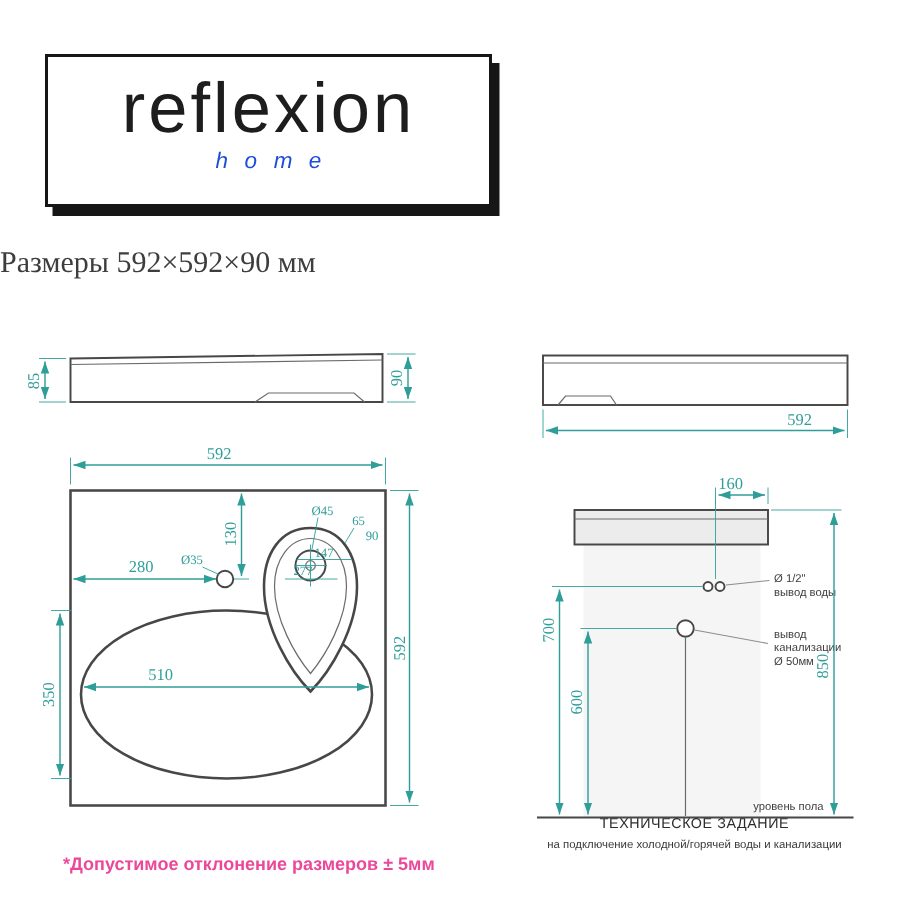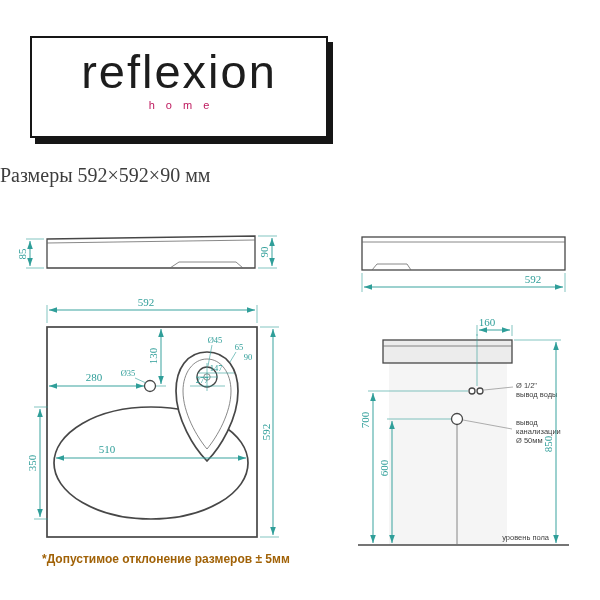--- a/index.html
+++ b/index.html
@@ -6,41 +6,41 @@
   html,body { width:600px; height:600px; background:#ffffff; }
   .page { position:relative; width:600px; height:600px; background:#fff; overflow:hidden;
           font-family:"Liberation Sans", sans-serif; }
 
   
   .logo-box { position:absolute; left:30px; top:36px; width:298px; height:102px;
               background:#fff; border:2.5px solid #161616; box-shadow:5px 6px 0 #161616;
               text-align:center; }
   .logo-name { margin-top:8px; font-size:47px; font-weight:200; letter-spacing:2px;
                color:#1d1d1d; line-height:1.12; }
-  .logo-sub  { font-size:11px; letter-spacing:11px; text-indent:11px; color:#be185d; }
+  .logo-sub  { font-size:15px; letter-spacing:11px; text-indent:11px; color:#1d4ed8;font-style:italic; }
 
   
   .title { position:absolute; left:0; top:164px; width:356px; 
            font-family:"Liberation Serif", serif; font-size:20px; color:#3d3d3d; }
 
   
   .drawing { position:absolute; left:0; top:0; }
   .o   { stroke:#474747; stroke-width:1.3; }
   .o2  { stroke:#474747; stroke-width:1.7; }
   .th  { stroke:#6a6a6a; stroke-width:0.8; }
   .ext { stroke:#2f9e99; stroke-width:0.6; }
   .dim { stroke:#2f9e99; stroke-width:0.95; }
   .ld  { stroke:#8c8c8c; stroke-width:0.7; }
   text.dt { fill:#2f9e99; font-family:"Liberation Serif", serif; font-size:11px; text-anchor:middle; }
   text.ds { fill:#2f9e99; font-family:"Liberation Serif", serif; font-size:8.5px; text-anchor:middle; }
   text.lb { fill:#3e3e3e; font-family:"Liberation Sans", sans-serif; font-size:7.5px; text-anchor:start; }
   text.lbe { text-anchor:end; }
 
   
-  .footnote { position:absolute; left:42px; top:552px; font-size:12px; font-weight:600; color:#a16207; }
+  .footnote { position:absolute; left:42px; top:569px; font-size:12px; font-weight:600; color:#ec4899; }
   .tech { position:absolute; left:352px; top:544px; width:222px; text-align:center; color:#2c2c2c; }
   .tech-title { font-size:9.5px; letter-spacing:0.4px; }
   .tech-sub { font-size:7.6px; margin-top:3px; color:#3a3a3a; }
 </style>
 </head>
 <body>
 
 <div class="page">
 
   <div class="logo-box">
@@ -197,14 +197,18 @@
         <text class="dt" transform="translate(552,444) rotate(-90)">850</text>
       </g>
 
       <path class="o" fill="none" d="M358,545 L569,545"></path>
       <text class="lb lbe" x="549" y="540">уровень пола</text>
     </g>
   </svg>
 
   <div class="footnote">*Допустимое отклонение размеров ± 5мм</div>
 
+  <div class="tech">
+    <div class="tech-title">ТЕХНИЧЕСКОЕ ЗАДАНИЕ</div>
+    <div class="tech-sub">на подключение холодной/горячей воды и канализации</div>
+  </div>
 
 </div>
 
 </body></html>

